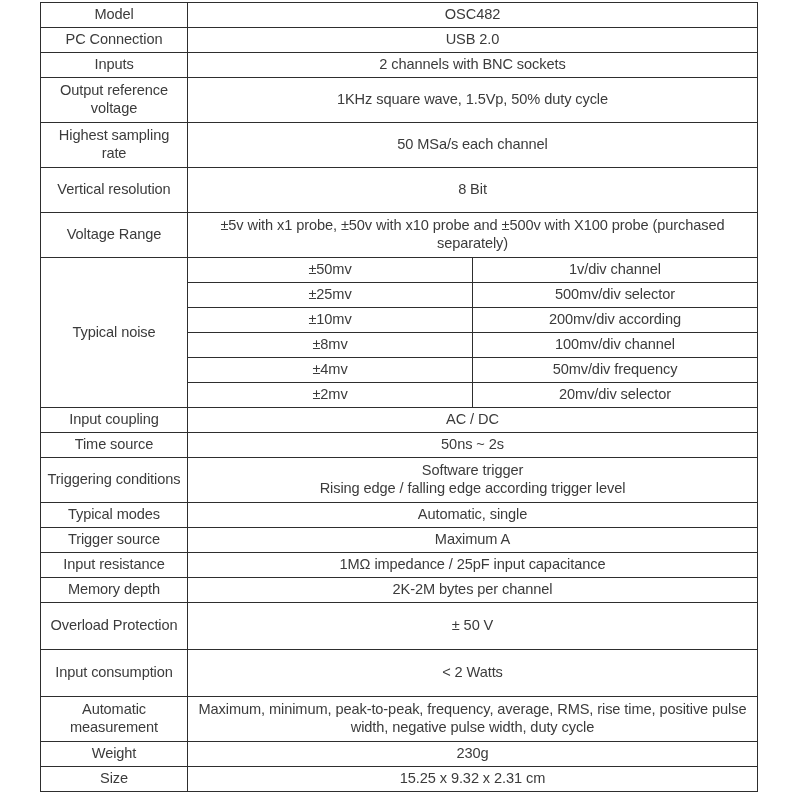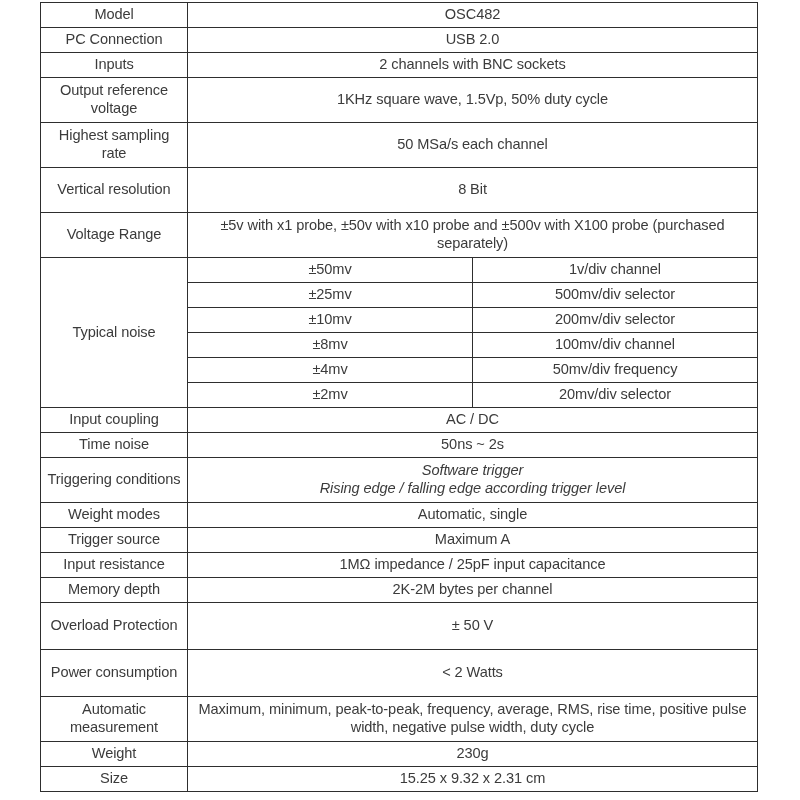--- a/index.html
+++ b/index.html
@@ -88,53 +88,53 @@
         <td class="label-cell" rowspan="6">Typical noise</td>
         <td class="sub-left noise-sub">±50mv</td>
         <td class="noise-sub">1v/div channel</td>
       </tr>
       <tr>
         <td class="sub-left noise-sub">±25mv</td>
         <td class="noise-sub">500mv/div selector</td>
       </tr>
       <tr>
         <td class="sub-left noise-sub">±10mv</td>
-        <td class="noise-sub">200mv/div selector</td>
+        <td class="noise-sub">200mv/div according</td>
       </tr>
       <tr>
         <td class="sub-left noise-sub">±8mv</td>
         <td class="noise-sub">100mv/div channel</td>
       </tr>
       <tr>
         <td class="sub-left noise-sub">±4mv</td>
         <td class="noise-sub">50mv/div frequency</td>
       </tr>
       <tr>
         <td class="sub-left noise-sub">±2mv</td>
         <td class="noise-sub">20mv/div selector</td>
       </tr>
 
       <tr>
         <td class="label-cell r-1line">Input coupling</td>
         <td class="value-cell r-1line" colspan="2">AC / DC</td>
       </tr>
 
       <tr>
-        <td class="label-cell r-1line">Time noise</td>
+        <td class="label-cell r-1line">Time source</td>
         <td class="value-cell r-1line" colspan="2">50ns ~ 2s</td>
       </tr>
 
       <tr>
         <td class="label-cell r-2line">Triggering conditions</td>
-        <td class="value-cell r-2line" colspan="2" style="white-space:pre-line;font-style:italic;">Software trigger
+        <td class="value-cell r-2line" colspan="2" style="white-space:pre-line;">Software trigger
 Rising edge / falling edge according trigger level</td>
       </tr>
 
       <tr>
-        <td class="label-cell r-1line">Weight modes</td>
+        <td class="label-cell r-1line">Typical modes</td>
         <td class="value-cell r-1line" colspan="2">Automatic, single</td>
       </tr>
 
       <tr>
         <td class="label-cell r-1line">Trigger source</td>
         <td class="value-cell r-1line" colspan="2">Maximum A</td>
       </tr>
 
       <tr>
         <td class="label-cell r-1line">Input resistance</td>
@@ -145,21 +145,21 @@
         <td class="label-cell r-1line">Memory depth</td>
         <td class="value-cell r-1line" colspan="2">2K-2M bytes per channel</td>
       </tr>
 
       <tr>
         <td class="label-cell tall-2">Overload Protection</td>
         <td class="value-cell tall-2" colspan="2">± 50 V</td>
       </tr>
 
       <tr>
-        <td class="label-cell tall-2">Power consumption</td>
+        <td class="label-cell tall-2">Input consumption</td>
         <td class="value-cell tall-2" colspan="2">&lt; 2 Watts</td>
       </tr>
 
       <tr>
         <td class="label-cell r-2line">Automatic measurement</td>
         <td class="value-cell r-2line" colspan="2">Maximum, minimum, peak-to-peak, frequency, average, RMS, rise time, positive pulse width, negative pulse width, duty cycle</td>
       </tr>
 
       <tr>
         <td class="label-cell r-1line">Weight</td>

